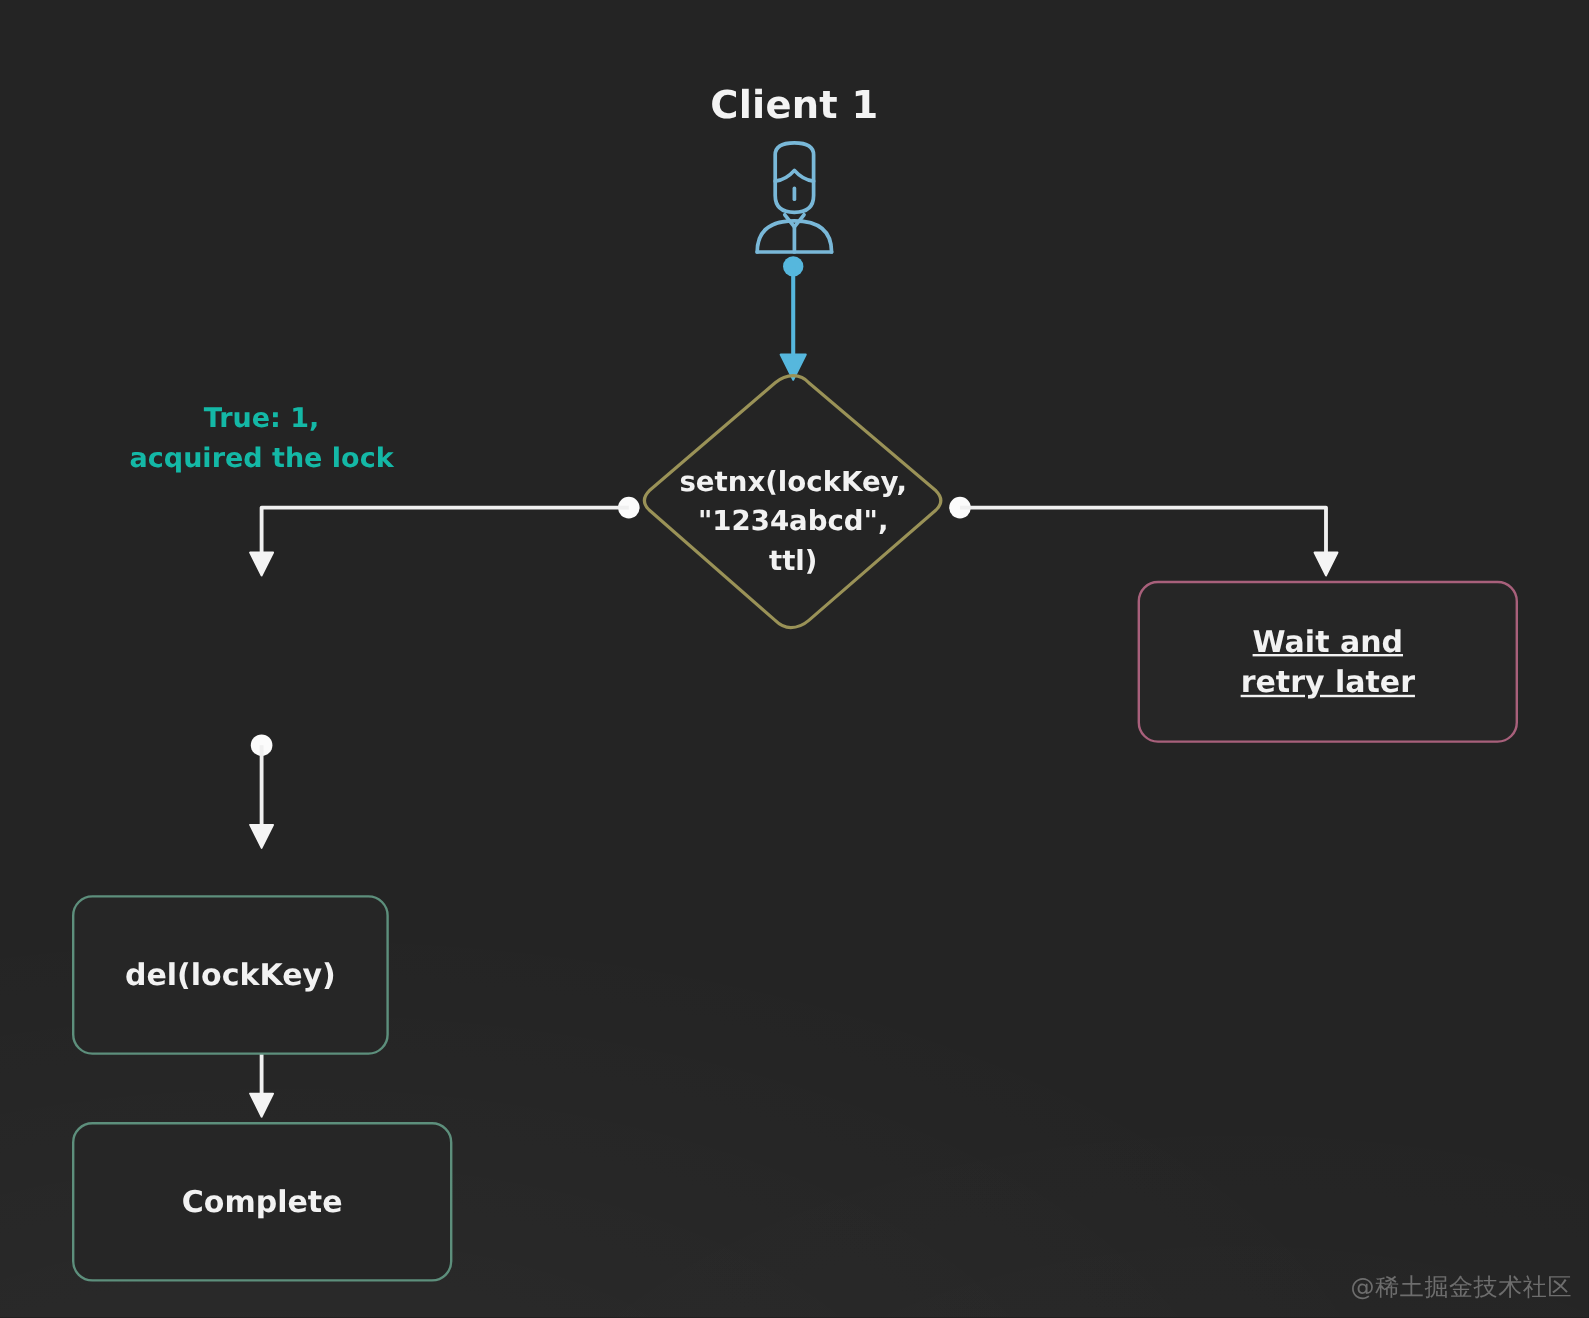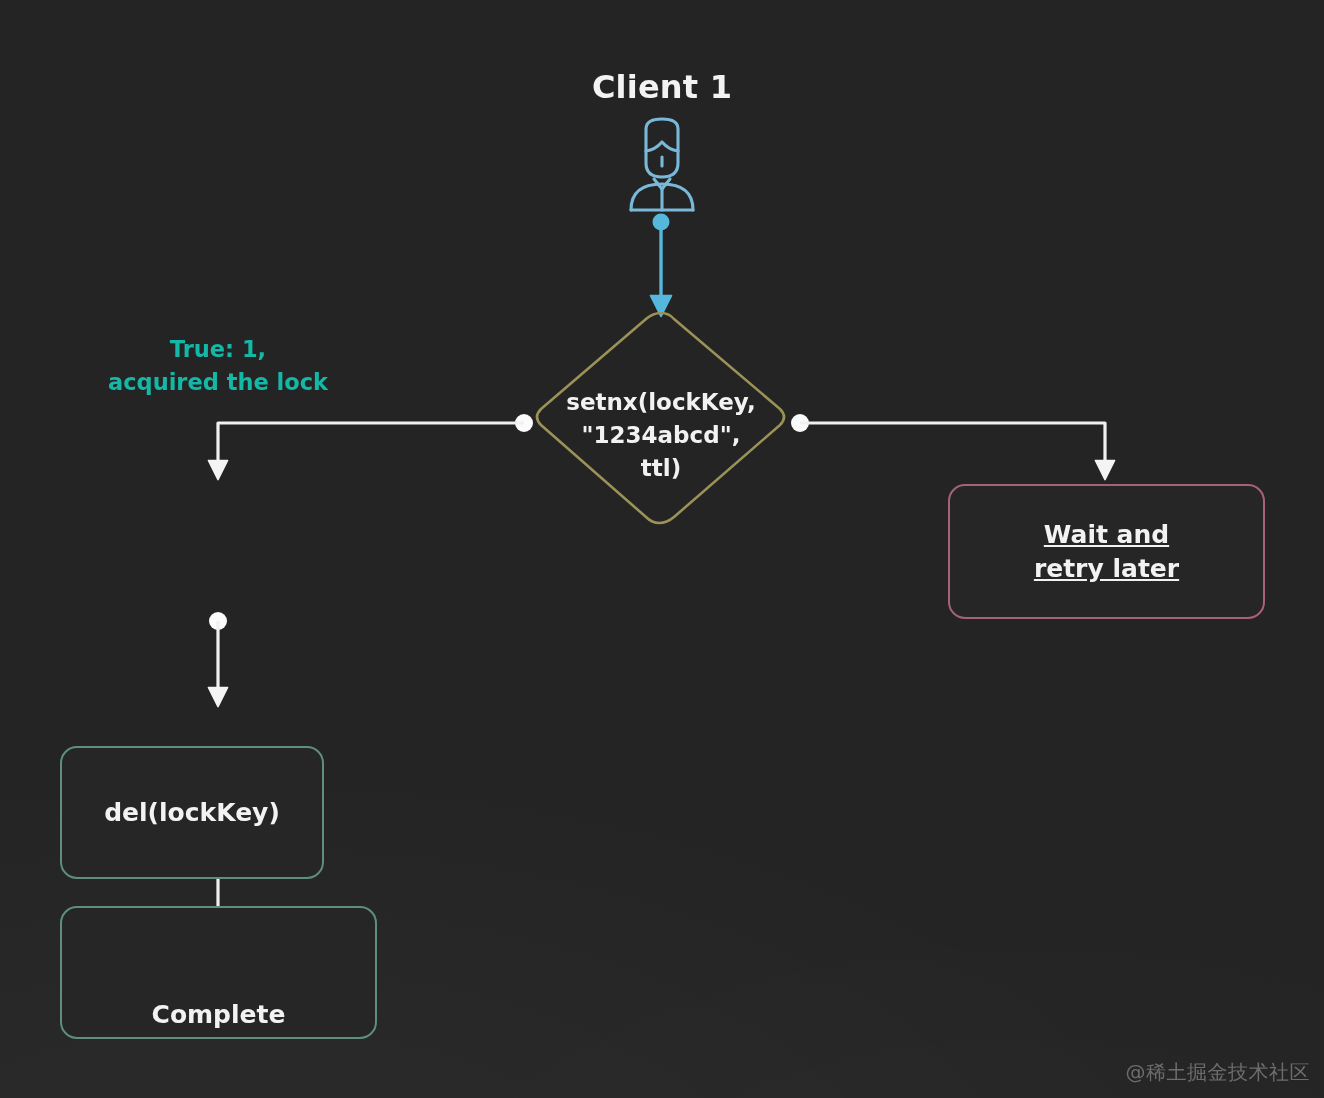--- a/index.html
+++ b/index.html
@@ -187,21 +187,21 @@
 
   <div class="diamond-text" style="left:541px; top:386px; width:240px;">setnx(lockKey,
 "1234abcd",
 ttl)</div>
 
 
   <div class="node proc-box" style="left:60px; top:710px; width:264px; height:133px;margin-top:36px;">
     <span style="white-space:pre-line;">del(lockKey)</span>
   </div>
 
-  <div class="node proc-box" style="left:60px; top:906px; width:317px; height:133px;align-items:flex-end;">
+  <div class="node proc-box" style="left:60px; top:935px; width:317px; height:133px;">
     <span style="white-space:pre-line;">Complete</span>
   </div>
 
   <div class="node proc-box alt" style="left:948px; top:484px; width:317px; height:135px;">
     <span style="white-space:pre-line;">Wait and
 retry later</span>
   </div>
 
   <div class="watermark">@稀土掘金技术社区</div>
 

